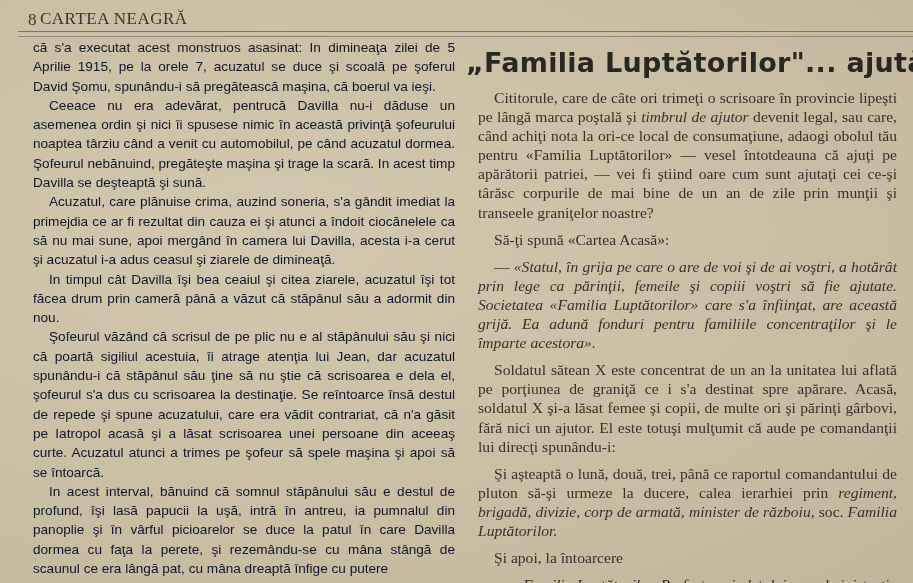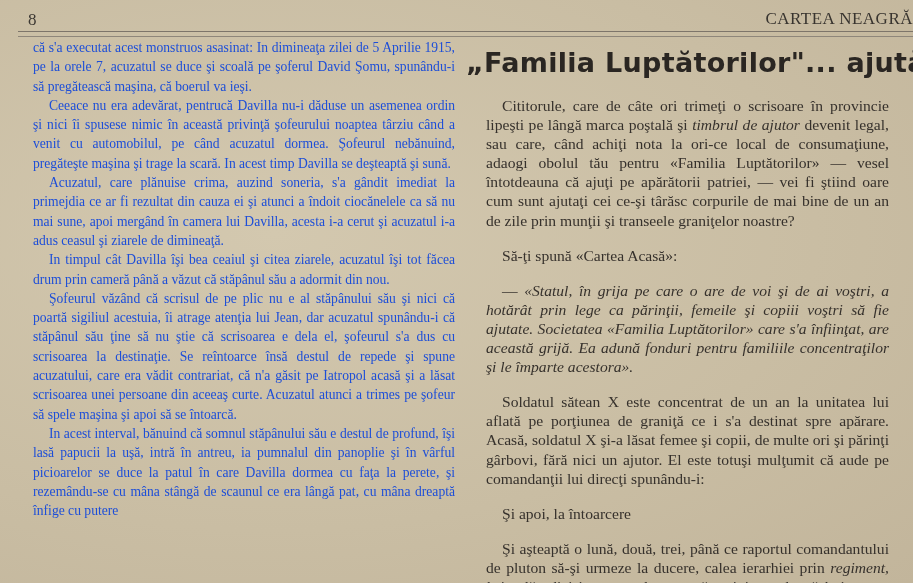--- a/index.html
+++ b/index.html
@@ -12,49 +12,49 @@
     position:relative;
   }
   .header {
     position:absolute; left:0; top:0; width:913px; height:34px;
   }
   .page-num {
     position:absolute; left:28px; top:10px; font-size:17px; color:#3c3833;
     font-family:"Liberation Serif", serif;
   }
   .mast {
-    position:absolute; left:0; right:0; top:9px; text-align:right;
+    position:absolute; left:0; right:0; top:9px; text-align:left;
     font-family:"Liberation Serif", serif; font-size:17px; letter-spacing:0.5px; color:#38342f;
     padding-left:40px;
   }
   .rule {
     position:absolute; left:18px; width:895px; top:31px; height:4px;
     border-top:1px solid #7d756a; border-bottom:1px solid #8e867a;
   }
   .col-left {
     position:absolute; left:33px; top:38px; width:422px;
-    font-family:Liberation Serif, serif;
+    font-family:Liberation Sans, sans-serif;
     font-size:13.6px; line-height:19.3px; text-align:justify;
-    color:#1d4ed8;
+    color:#0f172a;
   }
   .col-left p { margin:0; text-indent:16px; }
   .col-left p.cont { text-indent:0; }
   .col-right {
     position:absolute; left:470px; top:46px; width:435px;
   }
   .headline {
     font-family:"DejaVu Sans", sans-serif; font-weight:bold;
     font-size:27px; line-height:34px; color:#2a2622; letter-spacing:0.3px;
     white-space:nowrap; margin:0 0 2px -4px;
   }
   .col-right .body {
     font-family:"Liberation Serif", serif;
     font-size:15.6px; line-height:19.1px; text-align:justify; color:#36312c;
   }
-  .col-right .body p { margin:16px; text-indent:16px; }
+  .col-right .body p { margin:8px; text-indent:16px; }
   .col-right .body p.it, .col-right .body .it { font-style:italic; }
 </style>
 </head>
 <body>
 
 <div class="header">
   <div class="page-num">8</div>
   <div class="mast">CARTEA NEAGRĂ</div>
   <div class="rule"></div>
 </div>
@@ -68,17 +68,17 @@
   <p>In acest interval, bănuind că somnul stăpânului său e destul de profund, îşi lasă papucii la uşă, intră în antreu, ia pumnalul din panoplie şi în vârful picioarelor se duce la patul în care Davilla dormea cu faţa la perete, şi rezemându-se cu mâna stângă de scaunul ce era lângă pat, cu mâna dreaptă înfige cu putere</p>
 </div>
 
 <div class="col-right">
   <div class="headline">„Familia Luptătorilor"... ajută</div>
   <div class="body">
     <p><span>Cititorule, care de câte ori trimeţi o scrisoare în provincie lipeşti pe lângă marca poştală şi </span><span class="it">timbrul de ajutor</span><span> devenit legal, sau care, când achiţi nota la ori-ce local de consumaţiune, adaogi obolul tău pentru «Familia Luptătorilor» — vesel întotdeauna că ajuţi pe apărătorii patriei, — vei fi ştiind oare cum sunt ajutaţi cei ce-şi târăsc corpurile de mai bine de un an de zile prin munţii şi transeele graniţelor noastre?</span></p>
     <p>Să-ţi spună «Cartea Acasă»:</p>
     <p><span>— </span><span class="it">«Statul, în grija pe care o are de voi şi de ai voştri, a hotărât prin lege ca părinţii, femeile şi copiii voştri să fie ajutate. Societatea «Familia Luptătorilor» care s'a înfiinţat, are această grijă. Ea adună fonduri pentru familiile concentraţilor şi le împarte acestora».</span></p>
     <p>Soldatul sătean X este concentrat de un an la unitatea lui aflată pe porţiunea de graniţă ce i s'a destinat spre apărare. Acasă, soldatul X şi-a lăsat femee şi copii, de multe ori şi părinţi gârbovi, fără nici un ajutor. El este totuşi mulţumit că aude pe comandanţii lui direcţi spunându-i:</p>
+    <p><span>Şi aşteaptă o lună, două, trei, până ce raportul comandantului de pluton să-şi urmeze la ducere, calea ierarhiei prin </span><span class="it">regiment, brigadă, divizie, corp de armată, minister de războiu,</span><span> soc. </span><span class="it">Familia Luptătorilor.</span></p>
     <p>Şi apoi, la întoarcere</p>
-    <p><span>Şi aşteaptă o lună, două, trei, până ce raportul comandantului de pluton să-şi urmeze la ducere, calea ierarhiei prin </span><span class="it">regiment, brigadă, divizie, corp de armată, minister de războiu,</span><span> soc. </span><span class="it">Familia Luptătorilor.</span></p>
     <p><span>soc. </span><span class="it">Familia Luptătorilor, Prefectura judeţului, — administraţia financiară — perceptorul comunei.</span></p>
   </div>
 </div>
 
 </body></html>

